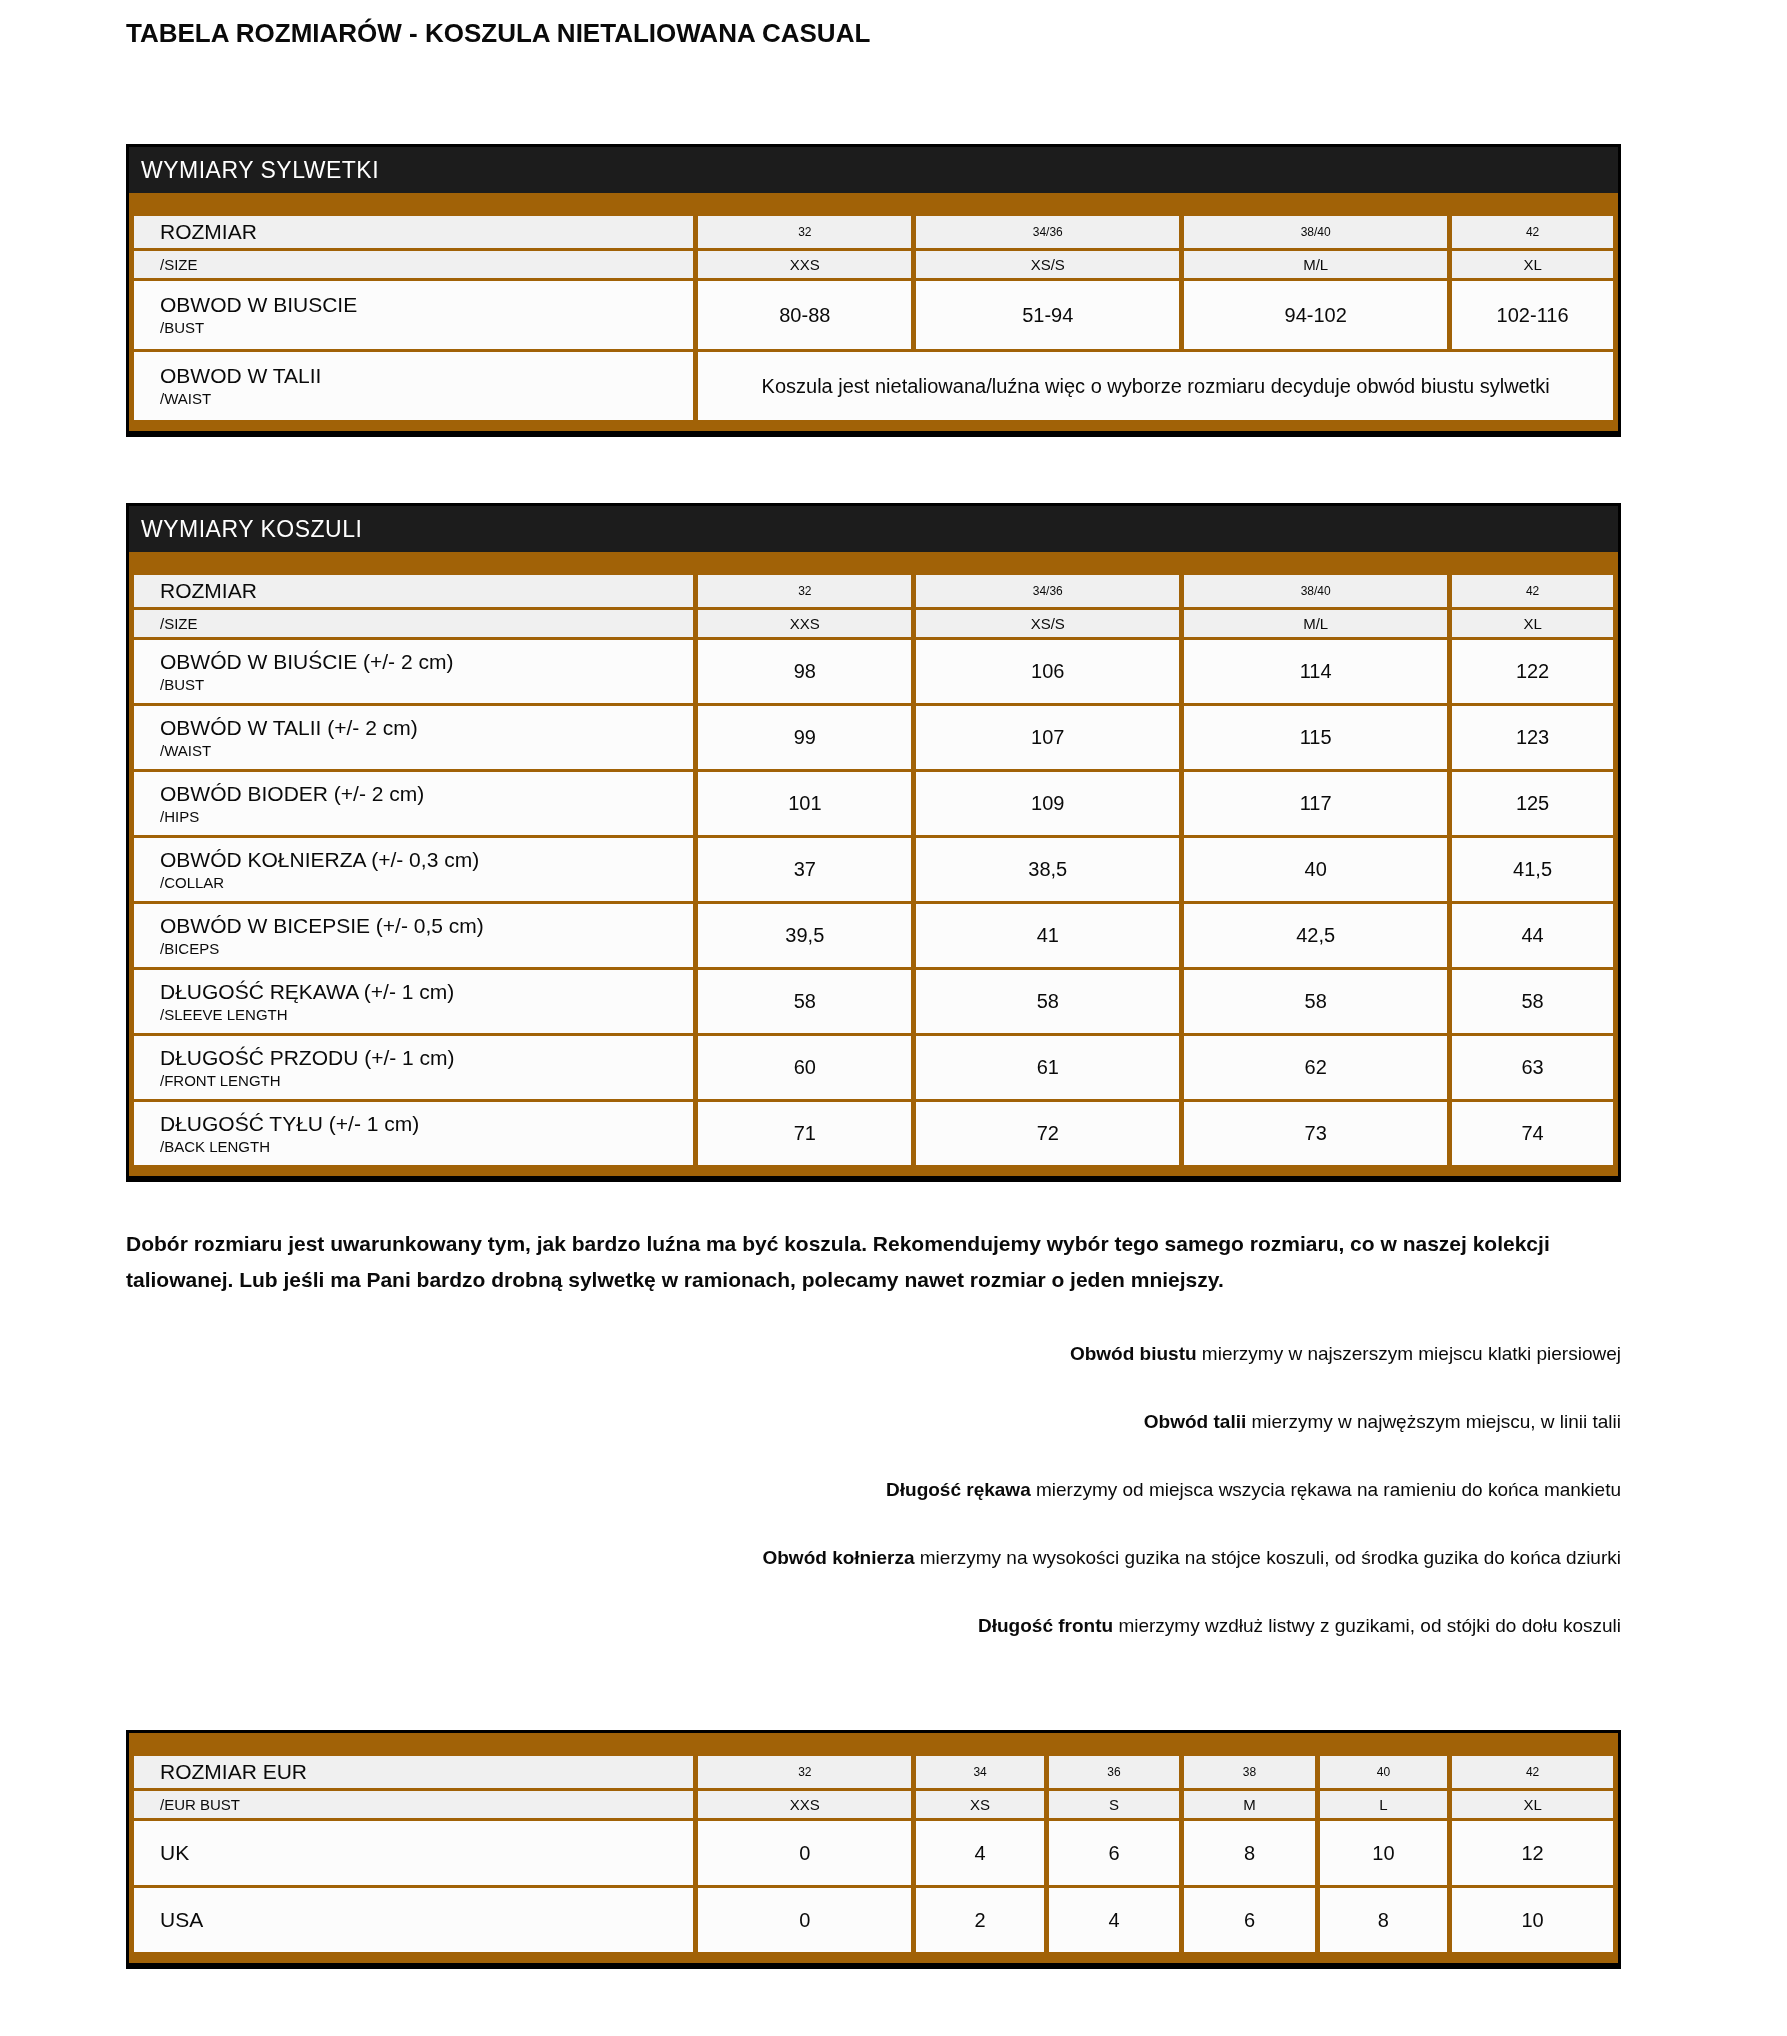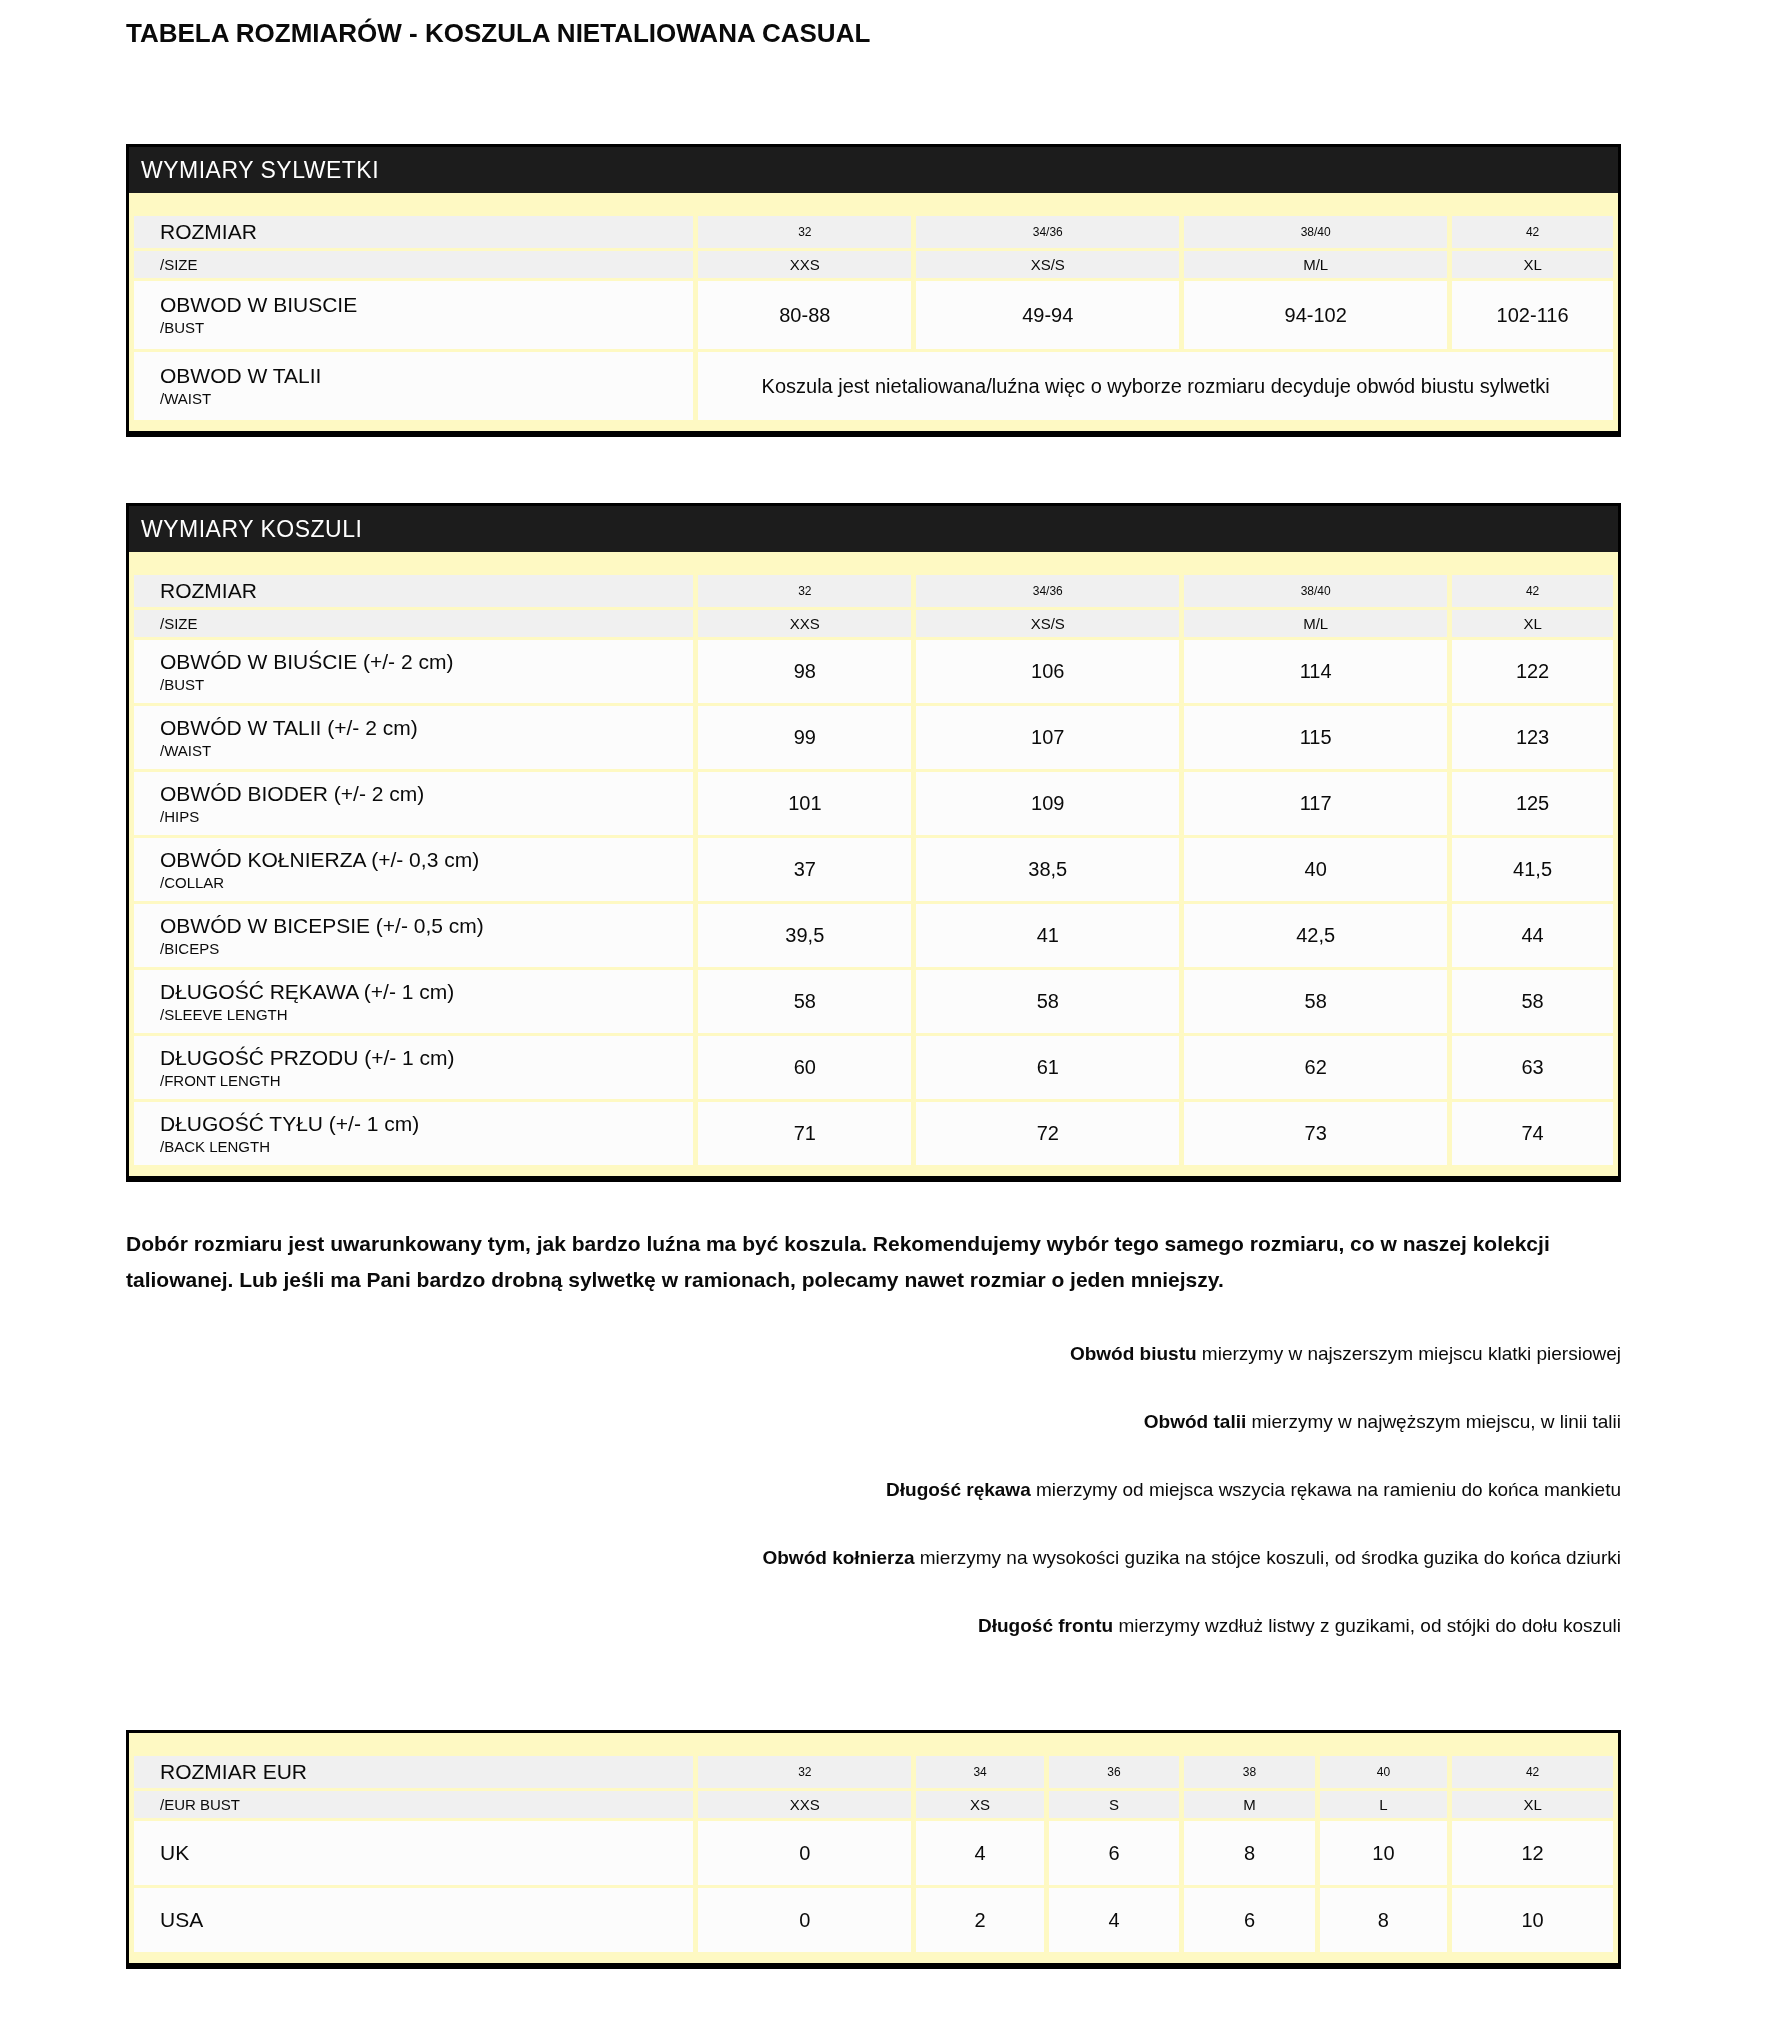--- a/index.html
+++ b/index.html
@@ -22,21 +22,21 @@
   .page-title {
     font-size: 26px;
     font-weight: bold;
     letter-spacing: 0px;
     margin: 0 0 0 0;
     line-height: 30px;
   }
   .table-box {
     border: 3px solid #000000;
     border-bottom-width: 6px;
-    background: #fef9c3;
+    background: #a16207;
   }
   .table-box.t1 { margin-top: 96px; }
   .table-box.t2 { margin-top: 66px; }
   .table-box.t3 { margin-top: 92px; }
   .table-title {
     background: #1c1c1c;
     color: #ffffff;
     font-size: 23px;
     height: 46px;
     line-height: 46px;
@@ -125,21 +125,21 @@
         <td class="val" colspan="2">XS/S</td>
         <td class="val" colspan="2">M/L</td>
         <td class="val">XL</td>
       </tr>
       <tr class="data-row">
         <td class="lbl-cell">
           <div class="row-label">OBWOD W BIUSCIE</div>
           <div class="row-sublabel">/BUST</div>
         </td>
         <td class="val">80-88</td>
-        <td class="val" colspan="2">49-94</td>
+        <td class="val" colspan="2">51-94</td>
         <td class="val" colspan="2">94-102</td>
         <td class="val">102-116</td>
       </tr>
       <tr class="data-row">
         <td class="lbl-cell">
           <div class="row-label">OBWOD W TALII</div>
           <div class="row-sublabel">/WAIST</div>
         </td>
         <td class="note-cell" colspan="6">Koszula jest nietaliowana/luźna więc o wyborze rozmiaru decyduje obwód biustu sylwetki</td>
       </tr>

